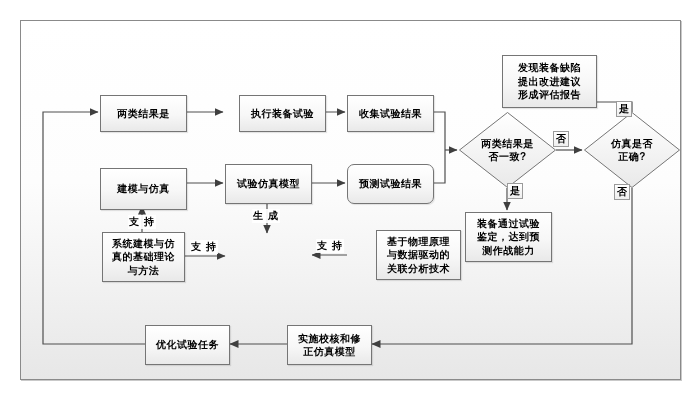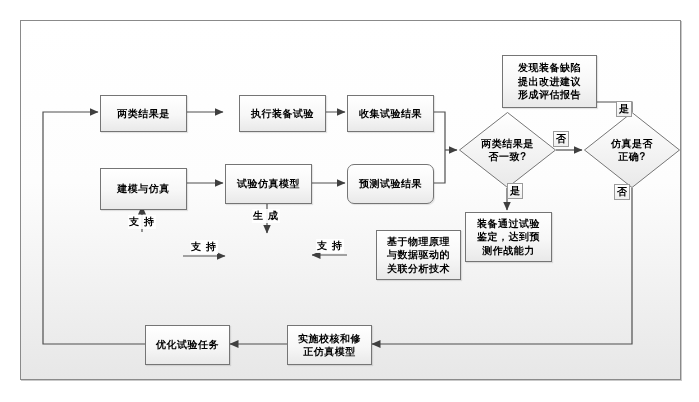--- a/index.html
+++ b/index.html
@@ -104,20 +104,23 @@
   <div class="node" style="left:347px;top:164px;width:85px;height:38px;border-radius:7px;">预测试验结果</div>
 
   <div class="node" style="left:502px;top:27px;width:93px;height:51px;margin-top:28px;">发现装备缺陷
 提出改进建议
 形成评估报告</div>
 
   <div class="node" style="left:465px;top:212px;width:85px;height:48px;">装备通过试验
 鉴定，达到预
 测作战能力</div>
 
+  <div class="node" style="left:102px;top:232px;width:81px;height:48px;">系统建模与仿
+真的基础理论
+与方法</div>
 
 
   <div class="node" style="left:347px;top:230px;width:83px;height:48px;margin-left:29px;">基于物理原理
 与数据驱动的
 关联分析技术</div>
 
   <div class="node" style="left:145px;top:325px;width:83px;height:38px;font-family:Liberation Serif, serif;">优化试验任务</div>
 
   <div class="node" style="left:287px;top:325px;width:83px;height:38px;">实施校核和修
 正仿真模型</div>

